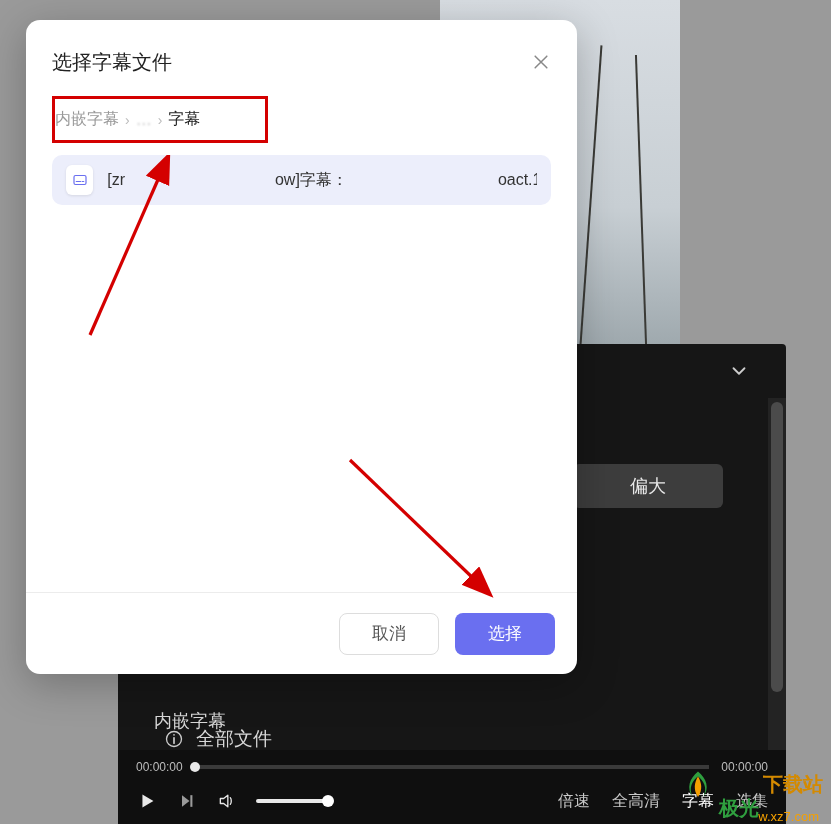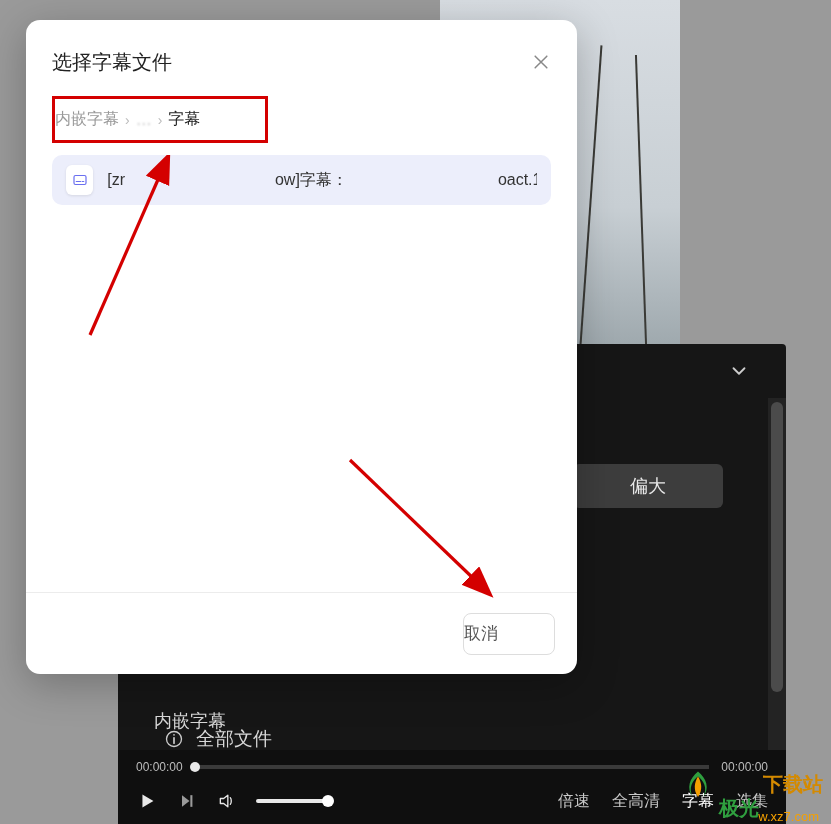--- a/index.html
+++ b/index.html
@@ -189,24 +189,24 @@
   .modal-bottom{
     position:absolute;
     left:0; right:0; bottom:0;
     height:82px;
     border-top:1px solid #ececec;
     display:flex; align-items:center; justify-content:flex-end;
     gap:16px;
     padding-right:22px;
   }
   .btn{
-    width:92px; height:42px;
+    width:100px; height:42px;
     border-radius:8px;
     font-size:17px;
-    display:flex; align-items:center; justify-content:flex-start;
+    display:flex; align-items:center; justify-content:center;
     cursor:pointer;
   }
   .btn-cancel{
     background:#fff; border:1px solid #ddd; color:#555;
   }
   .btn-select{
     background:#6a6ff0; color:#fff; border:none;
   }
 
   
@@ -327,20 +327,23 @@
           <line x1="15" y1="14" x2="17" y2="14" stroke="#6a6ff0" stroke-width="1.6" stroke-linecap="round"></line>
         </svg>
     </span>
     <span class="file-text">
       <span>[zr</span><span class="blank"> </span><span>ow]字幕：</span><span class="blank"> </span><span>oact.1998...</span>
     </span>
   </div>
   <div class="modal-bottom">
     <div class="btn btn-cancel">
       <span>取消</span>
+    </div>
+    <div class="btn btn-select">
+      <span>选择</span>
     </div>
   </div>
 </div>
 
 <svg class="arrow-svg" style="left:70px; top:155px;" width="120" height="190">
   <defs>
     <marker id="ah1" markerWidth="12" markerHeight="12" refX="2" refY="4" orient="auto">
       <path d="M0,0 L0,8 L10,4 z" fill="#d40000"></path>
     </marker>
   </defs>

